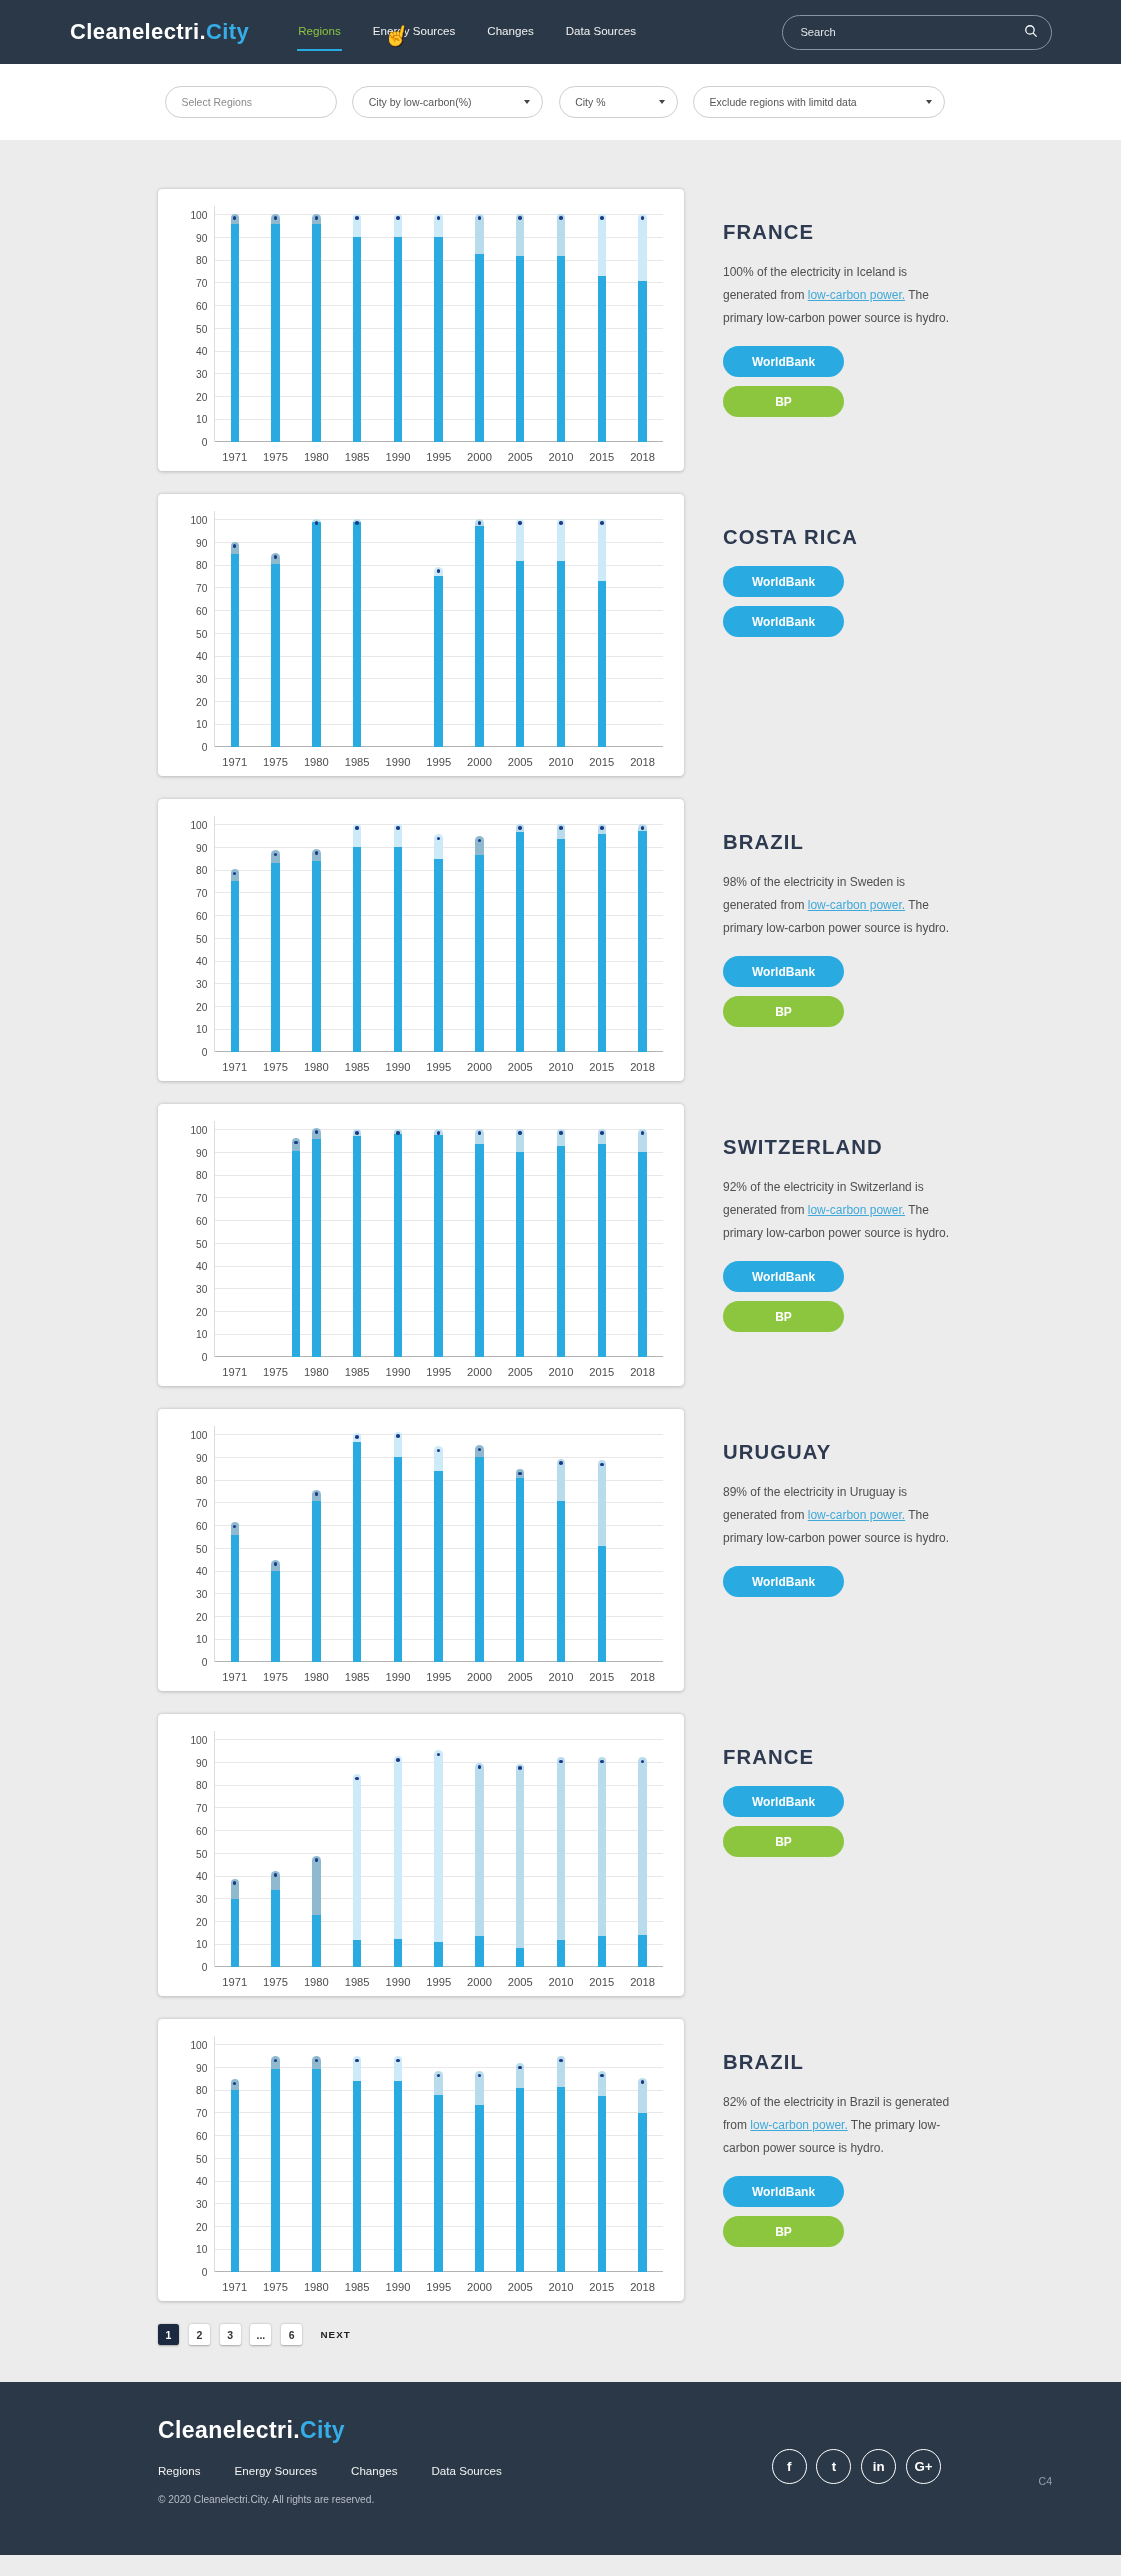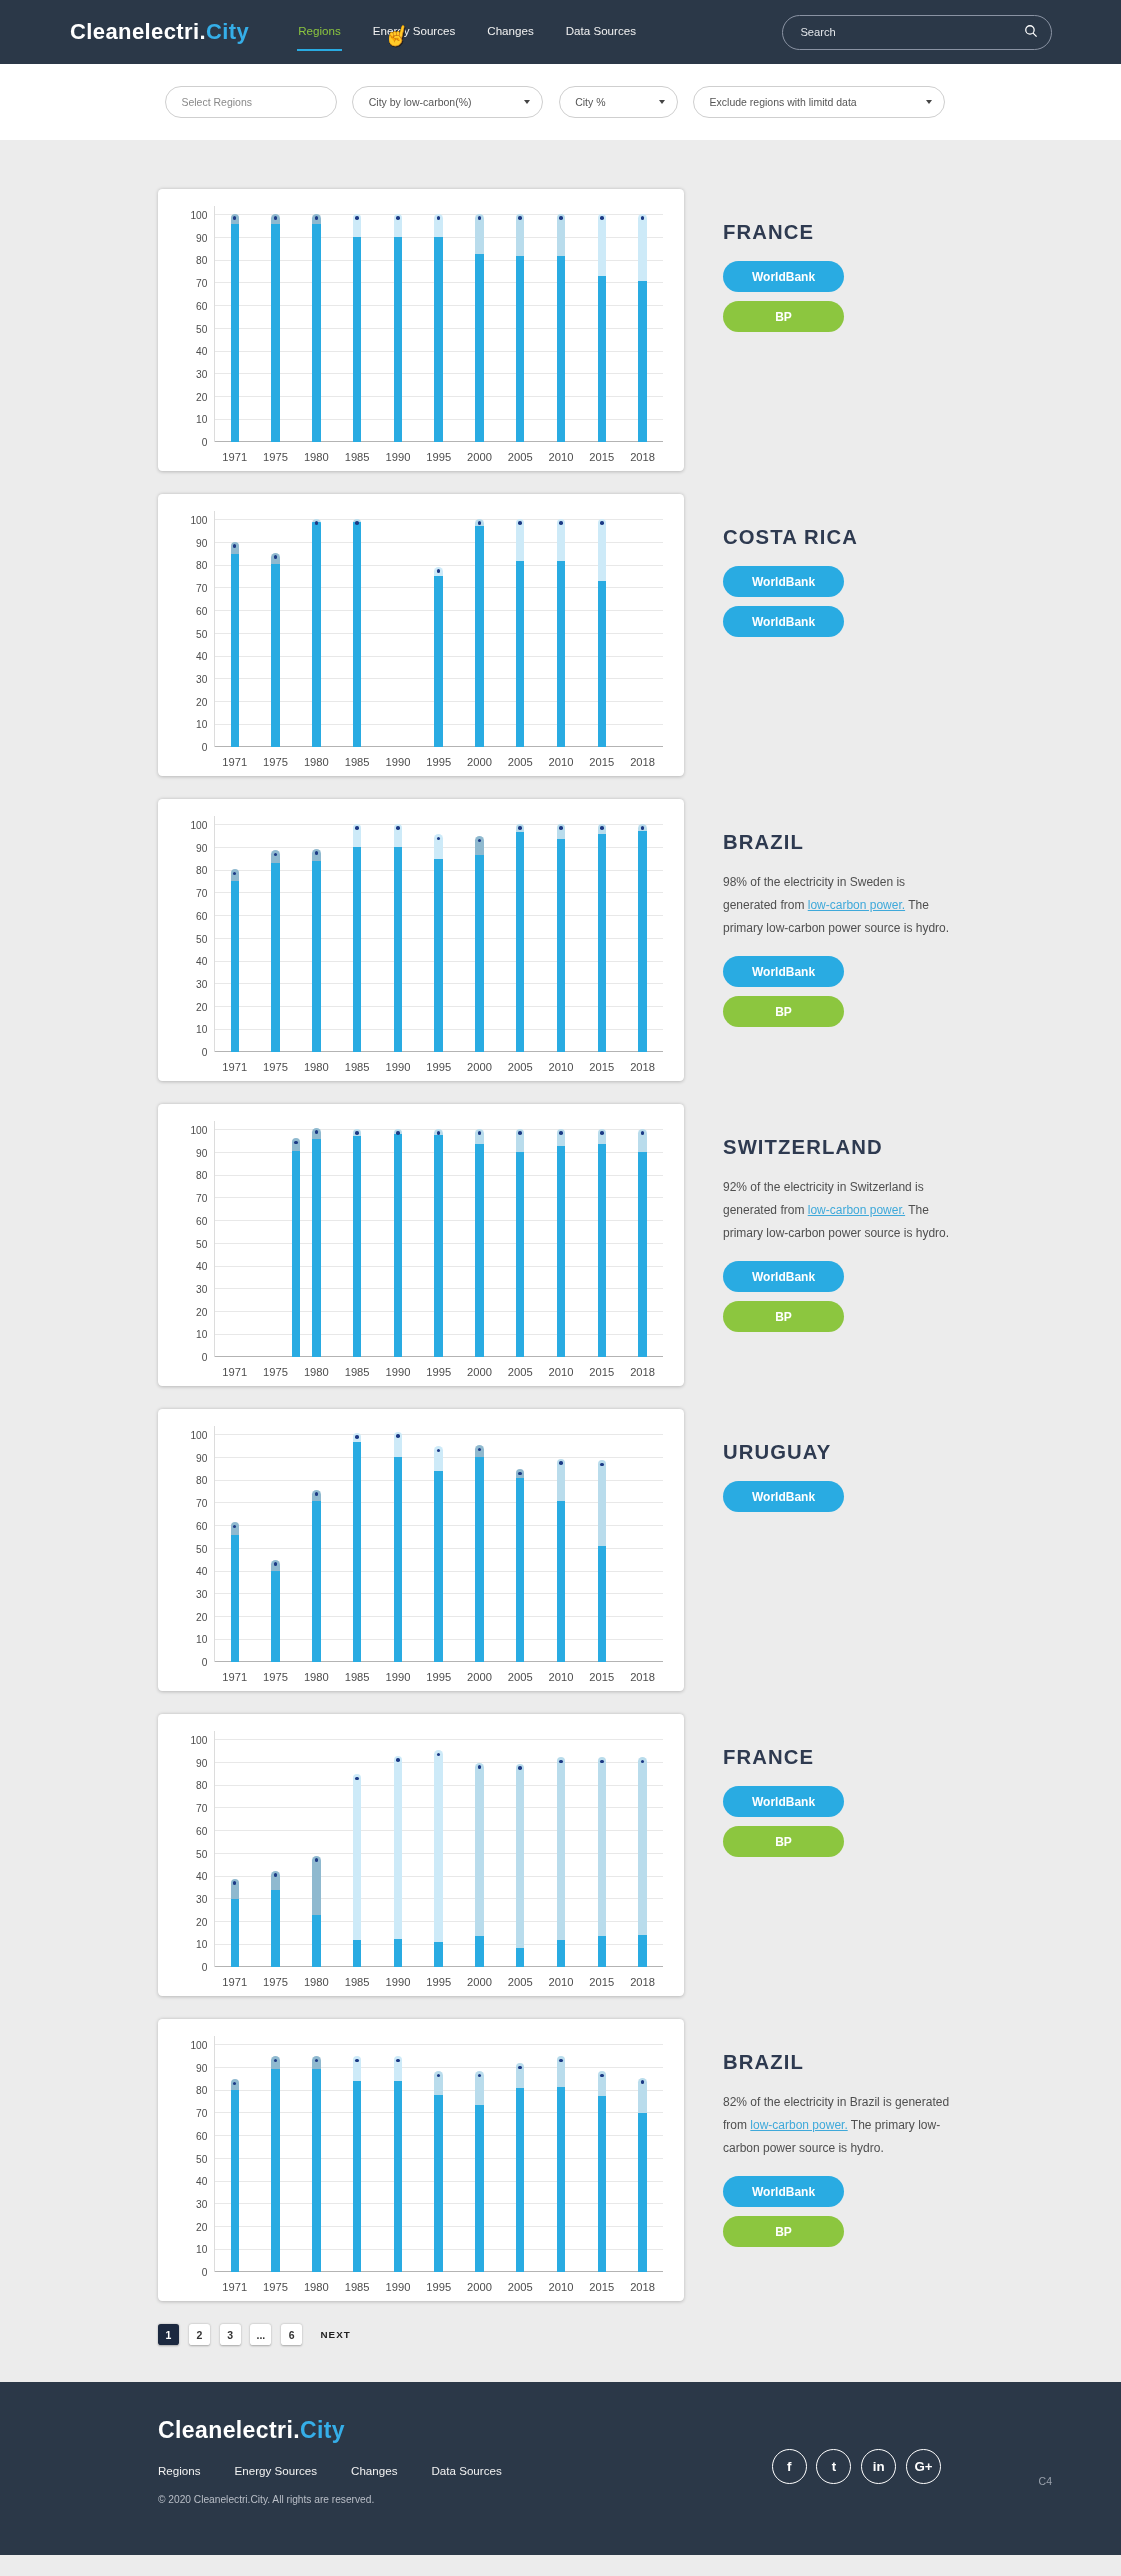--- a/index.html
+++ b/index.html
@@ -188,20 +188,21 @@
             <div class="xlab" style="left: 50%;">1995</div>
             <div class="xlab" style="left: 59.0909%;">2000</div>
             <div class="xlab" style="left: 68.1818%;">2005</div>
             <div class="xlab" style="left: 77.2727%;">2010</div>
             <div class="xlab" style="left: 86.3636%;">2015</div>
             <div class="xlab" style="left: 95.4545%;">2018</div>
           </div>
     </div>
     <div class="text-col">
       <h2 class="country-title">FRANCE</h2>
+      <p class="country-desc"><span>100% of the electricity in Iceland is generated from </span><a class="lc-link" href="#">low-carbon power.</a><span> The primary low-carbon power source is hydro.</span></p>
       <div>
             <button class="src-btn blue">WorldBank</button>
             <button class="src-btn green">BP</button>
           </div>
     </div>
   </section>
 
   <section class="section">
     <div class="chart-card">
       <div class="chart">
@@ -550,20 +551,21 @@
             <div class="xlab" style="left: 50%;">1995</div>
             <div class="xlab" style="left: 59.0909%;">2000</div>
             <div class="xlab" style="left: 68.1818%;">2005</div>
             <div class="xlab" style="left: 77.2727%;">2010</div>
             <div class="xlab" style="left: 86.3636%;">2015</div>
             <div class="xlab" style="left: 95.4545%;">2018</div>
           </div>
     </div>
     <div class="text-col">
       <h2 class="country-title">URUGUAY</h2>
+      <p class="country-desc"><span>89% of the electricity in Uruguay is generated from </span><a class="lc-link" href="#">low-carbon power.</a><span> The primary low-carbon power source is hydro.</span></p>
       <div>
             <button class="src-btn blue">WorldBank</button>
           </div>
     </div>
   </section>
 
   <section class="section">
     <div class="chart-card">
       <div class="chart">
             <div class="gridline base" style="bottom: 0%;"></div>

